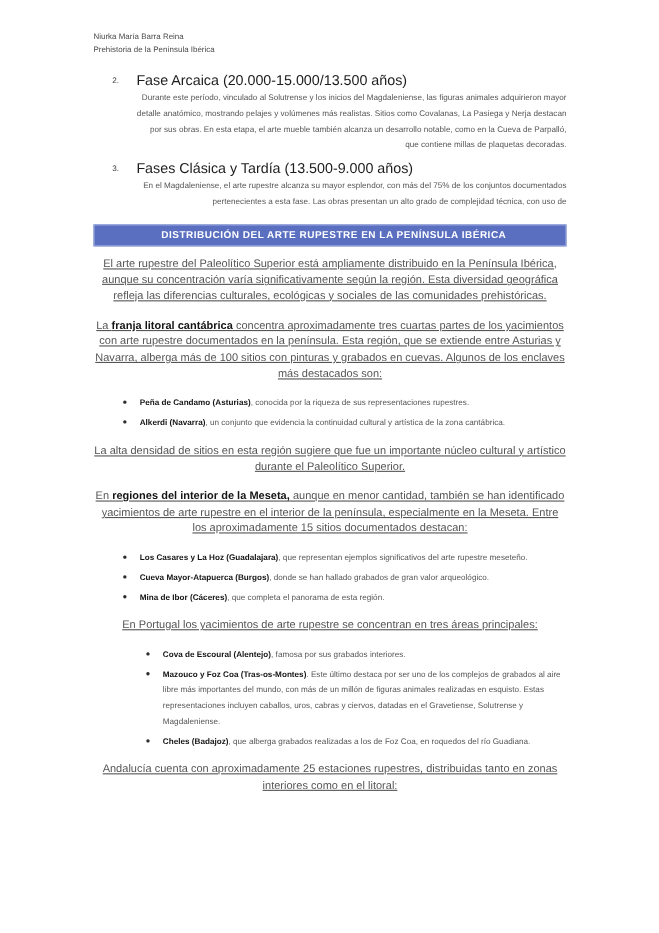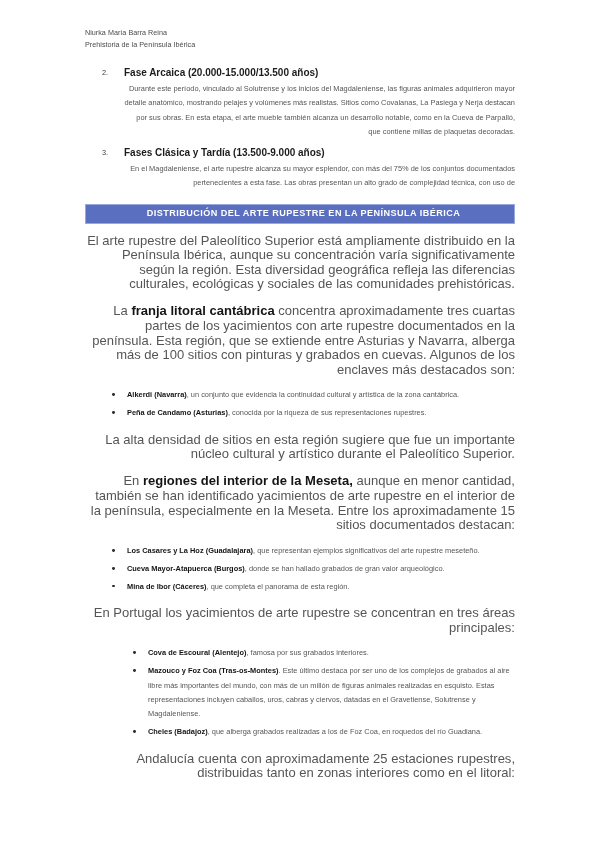--- a/index.html
+++ b/index.html
@@ -45,22 +45,22 @@
   }
   .num-marker {
     position: absolute;
     left: 17px;
     top: 0;
     font-size: 7.4px;
     color: #3c3c3c;
     line-height: 12.6px;
   }
   .li-title {
-    font-size: 10px;
-    font-weight: bold;
+    font-size: 13px;
+    font-weight: normal;
     color: #1c1c1c;
     line-height: 12.6px;
     letter-spacing: -0.01px;
   }
   .li-body {
     font-size: 7.4px;
     line-height: 14.2px;
     color: #555555;
     text-align: right;
     margin-top: 2.6px;
@@ -83,25 +83,26 @@
     color: #ffffff;
     font-size: 9.1px;
     font-weight: bold;
     letter-spacing: 0.45px;
     line-height: 1;
   }
 
   
   p.body {
     margin: 0 0 12.5px 0;
-    font-size: 13px;
+    font-size: 10px;
     line-height: 14.6px;
     color: #555555;
-    text-align: right;
+    text-align: center;
     letter-spacing: 0.01px;
+    text-decoration: underline;
   }
   p.body.tight { margin-bottom: 11px; }
   b.strong { color: #141414; font-weight: bold; }
 
   
   ul.bullets {
     list-style: none;
     margin: 0 0 12px 0;
     padding: 0;
   }
@@ -160,24 +161,24 @@
   </div>
 
   <p class="body">El arte rupestre del Paleolítico Superior está ampliamente distribuido en la Península Ibérica, aunque su concentración varía significativamente según la región. Esta diversidad geográfica refleja las diferencias culturales, ecológicas y sociales de las comunidades prehistóricas.</p>
 
   <p class="body tight">
     <span>La </span><b class="strong">franja litoral cantábrica</b><span> concentra aproximadamente tres cuartas partes de los yacimientos con arte rupestre documentados en la península. Esta región, que se extiende entre Asturias y Navarra, alberga más de 100 sitios con pinturas y grabados en cuevas. Algunos de los enclaves más destacados son:</span>
   </p>
 
   <ul class="bullets">
     <li>
+      <span class="dot"></span><span class="lead">Peña de Candamo (Asturias)</span><span>, conocida por la riqueza de sus representaciones rupestres.</span>
+    </li>
+    <li>
       <span class="dot"></span><span class="lead">Alkerdi (Navarra)</span><span>, un conjunto que evidencia la continuidad cultural y artística de la zona cantábrica.</span>
-    </li>
-    <li>
-      <span class="dot"></span><span class="lead">Peña de Candamo (Asturias)</span><span>, conocida por la riqueza de sus representaciones rupestres.</span>
     </li>
   </ul>
 
   <p class="body">La alta densidad de sitios en esta región sugiere que fue un importante núcleo cultural y artístico durante el Paleolítico Superior.</p>
 
   <p class="body tight">
     <span>En </span><b class="strong">regiones del interior de la Meseta,</b><span> aunque en menor cantidad, también se han identificado yacimientos de arte rupestre en el interior de la península, especialmente en la Meseta. Entre los aproximadamente 15 sitios documentados destacan:</span>
   </p>
 
   <ul class="bullets">

